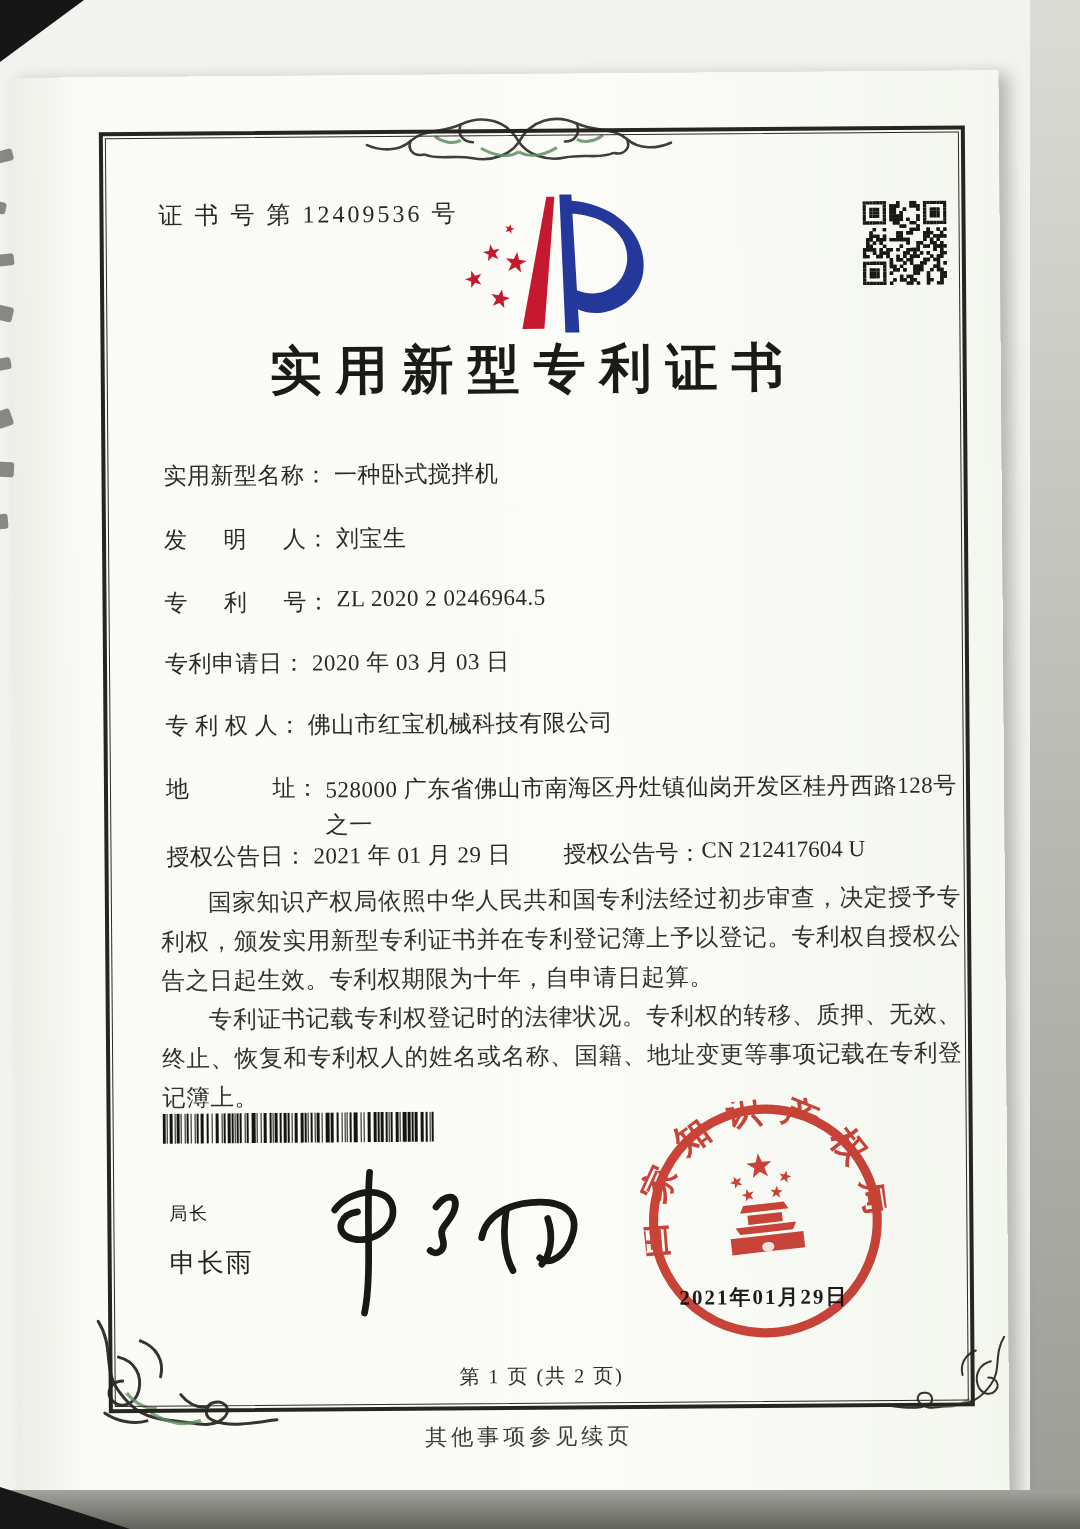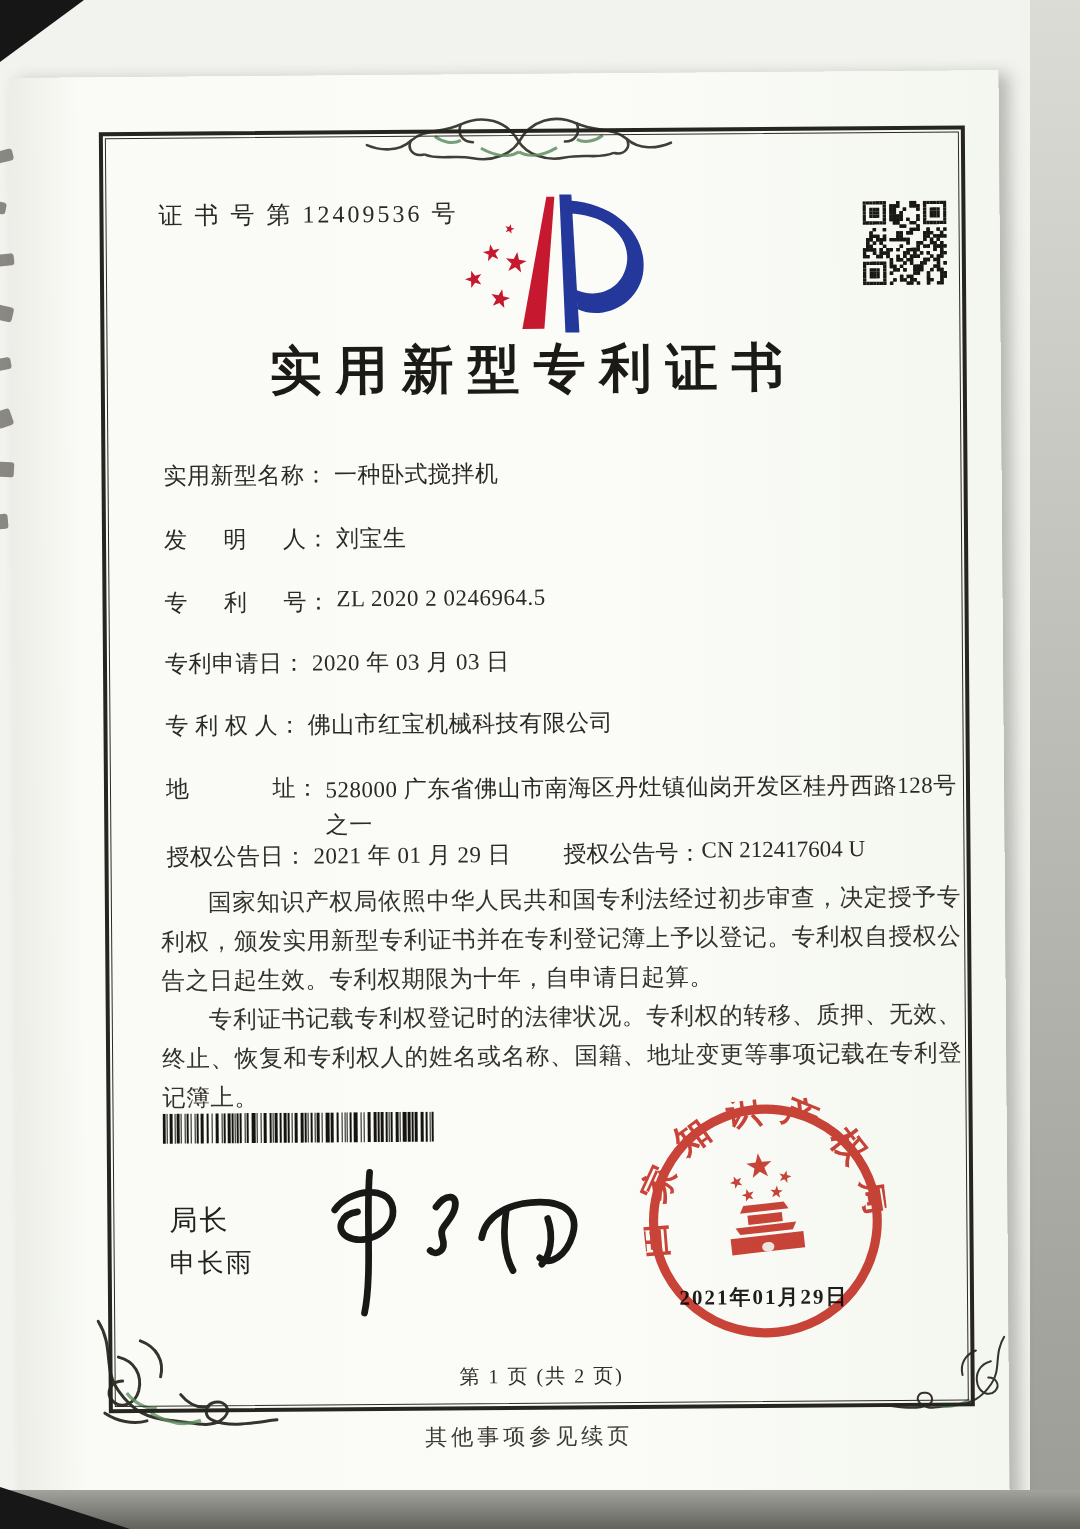--- a/index.html
+++ b/index.html
@@ -37,21 +37,21 @@
   .field-row .lbl{white-space:pre;}
   .field-row .val{margin-left:6px;}
   .addr-val{width:648px;line-height:35px;}
   .grant-pair2{position:absolute;left:455px;top:706px;display:flex;font-size:23px;color:#2c2a26;}
 
   .paras{position:absolute;left:52px;top:748px;width:800px;font-size:23.5px;line-height:39px;
     color:#34322c;text-align:justify;letter-spacing:.5px;}
   .paras p{margin:0;text-indent:2em;}
 
   .barcode{position:absolute;left:52px;top:978px;width:278px;height:32px;}
-  .sig-role{position:absolute;left:58px;top:1066px;font-size:28px;color:#232220;
+  .sig-role{position:absolute;left:58px;top:1066px;font-size:18px;color:#232220;
     font-family:Liberation Serif, serif;letter-spacing:2px;}
   .sig-name{position:absolute;left:58px;top:1110px;font-size:26px;color:#232220;
     font-family:Liberation Serif, serif;letter-spacing:2px;text-align:center;}
   .sig-svg{position:absolute;left:178px;top:1028px;width:310px;height:155px;}
 
   .seal-date{position:absolute;left:528px;top:1152px;width:248px;text-align:center;z-index:1;
     font-size:21px;letter-spacing:2px;color:#1e1d1b;font-weight:600;}
   .seal{position:absolute;left:532px;top:968px;width:244px;height:244px;z-index:2;
     mix-blend-mode:multiply;opacity:.93;transform:rotate(-6deg);}
 

